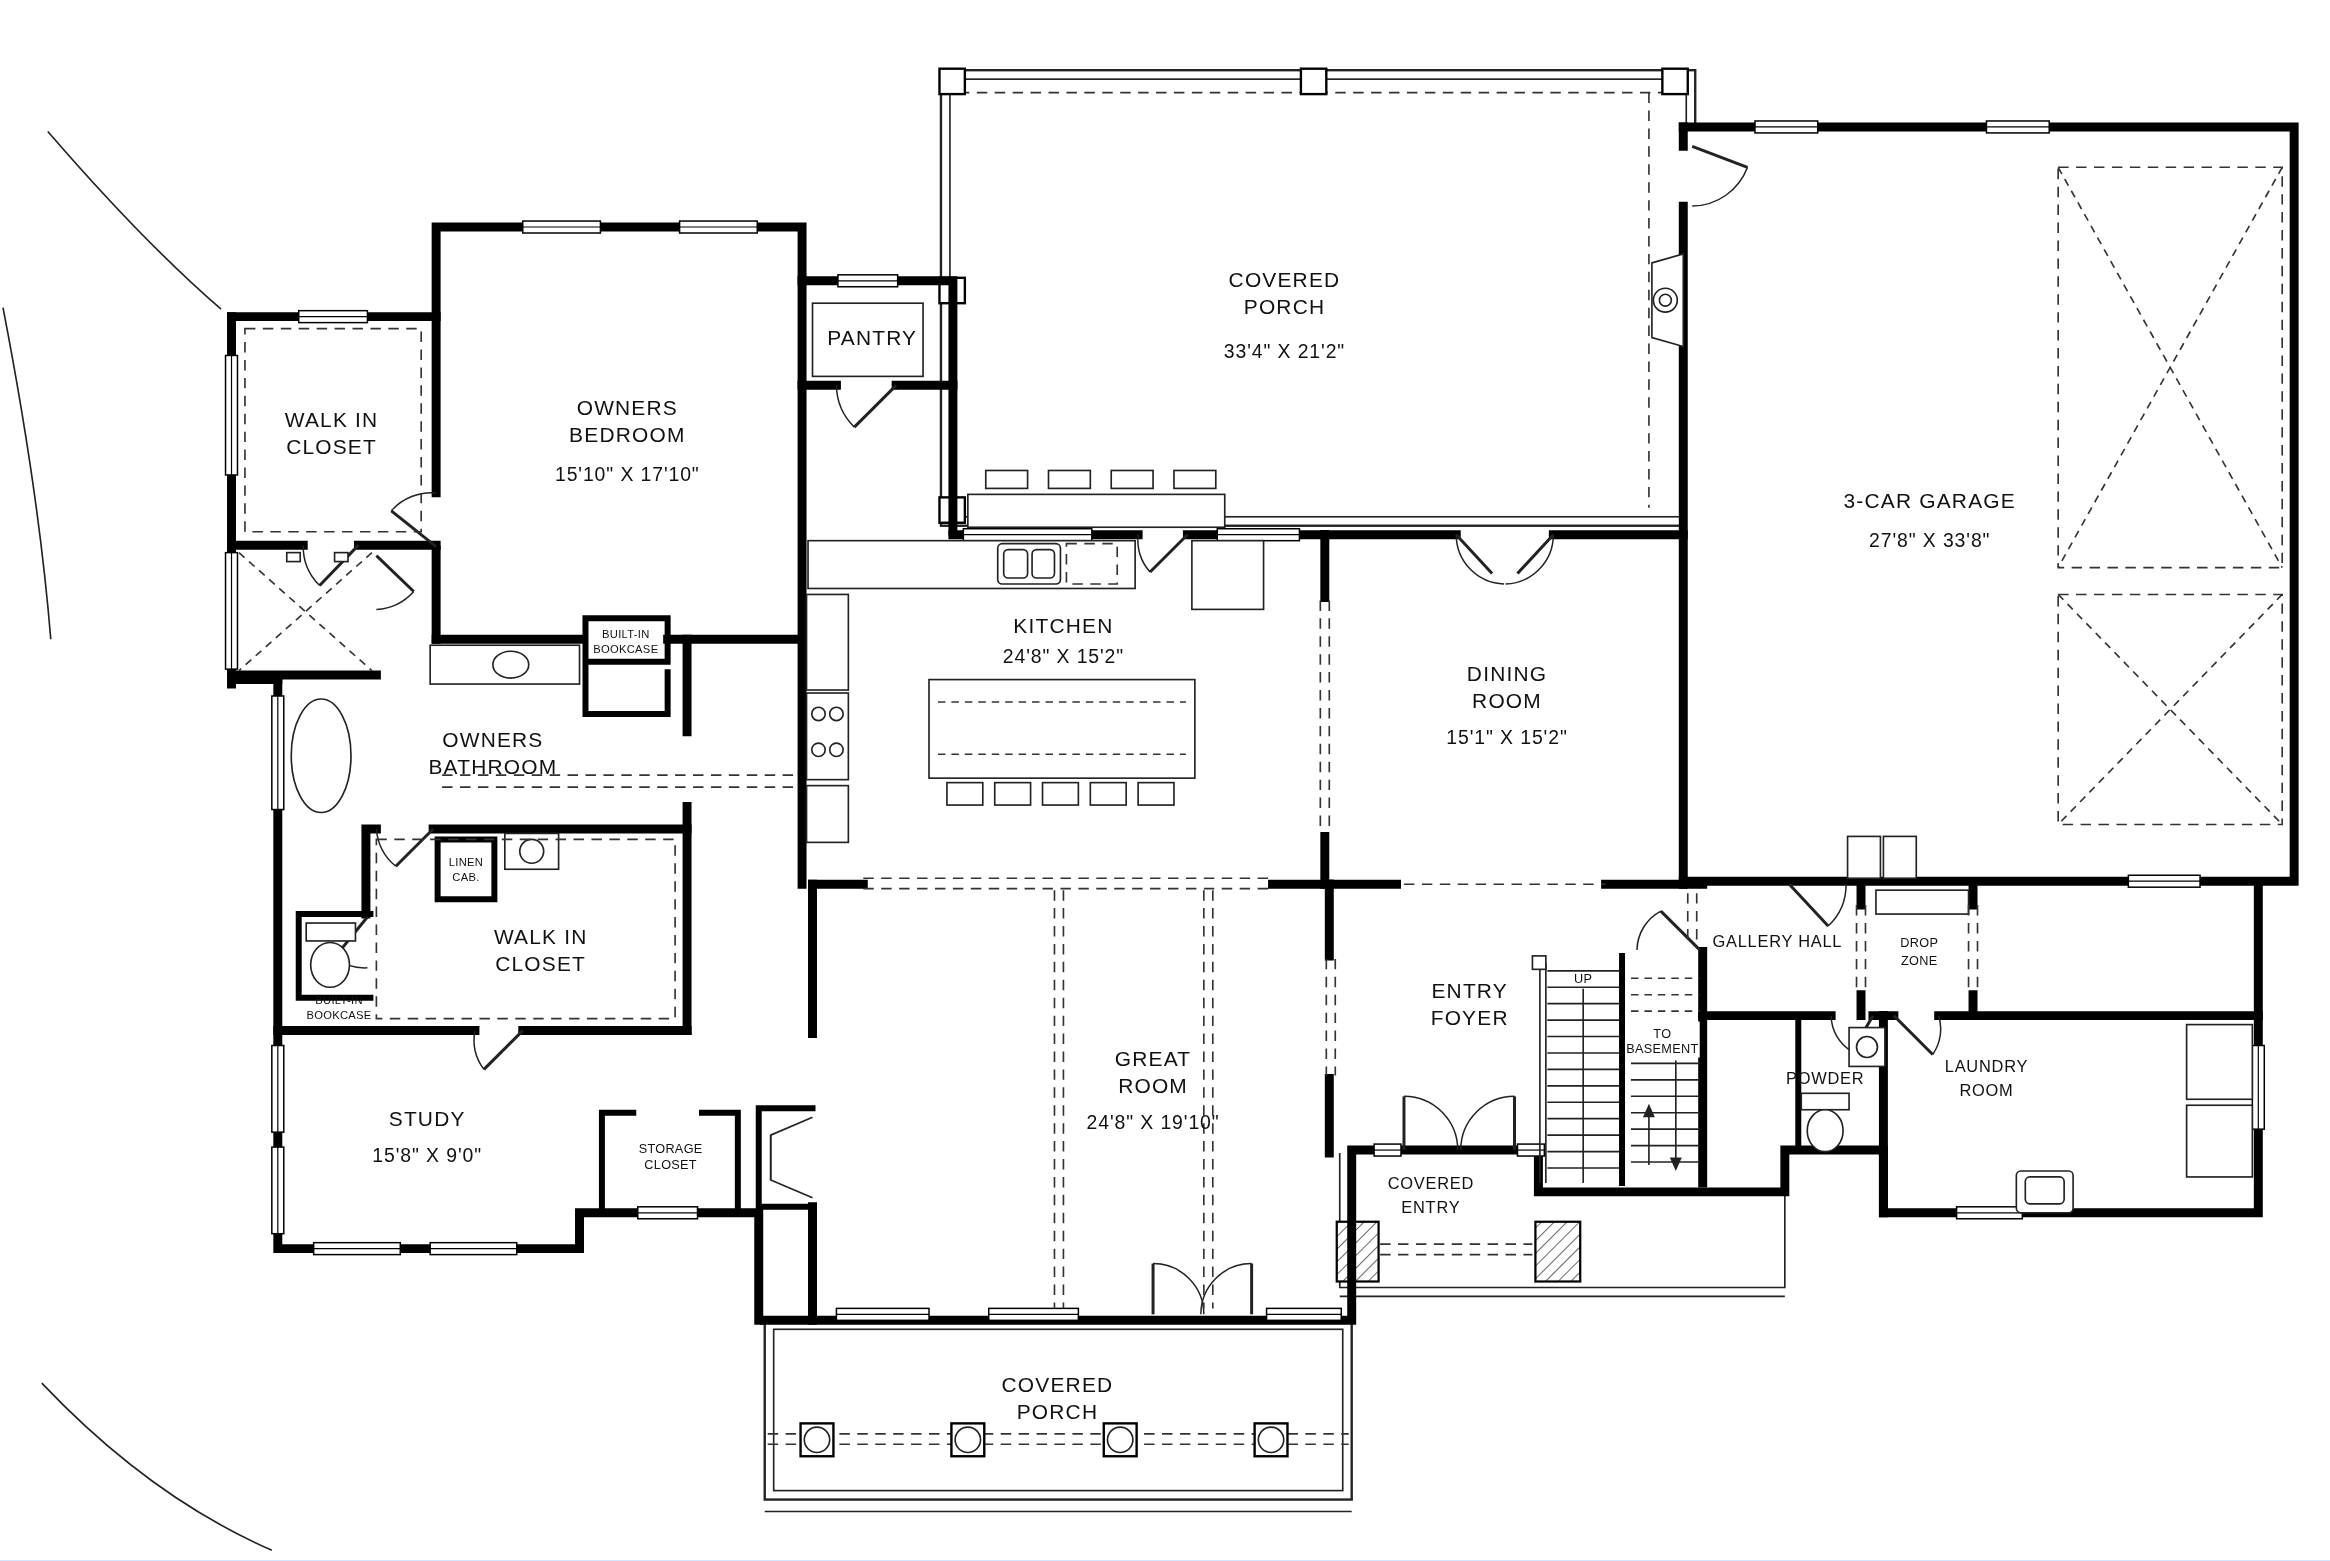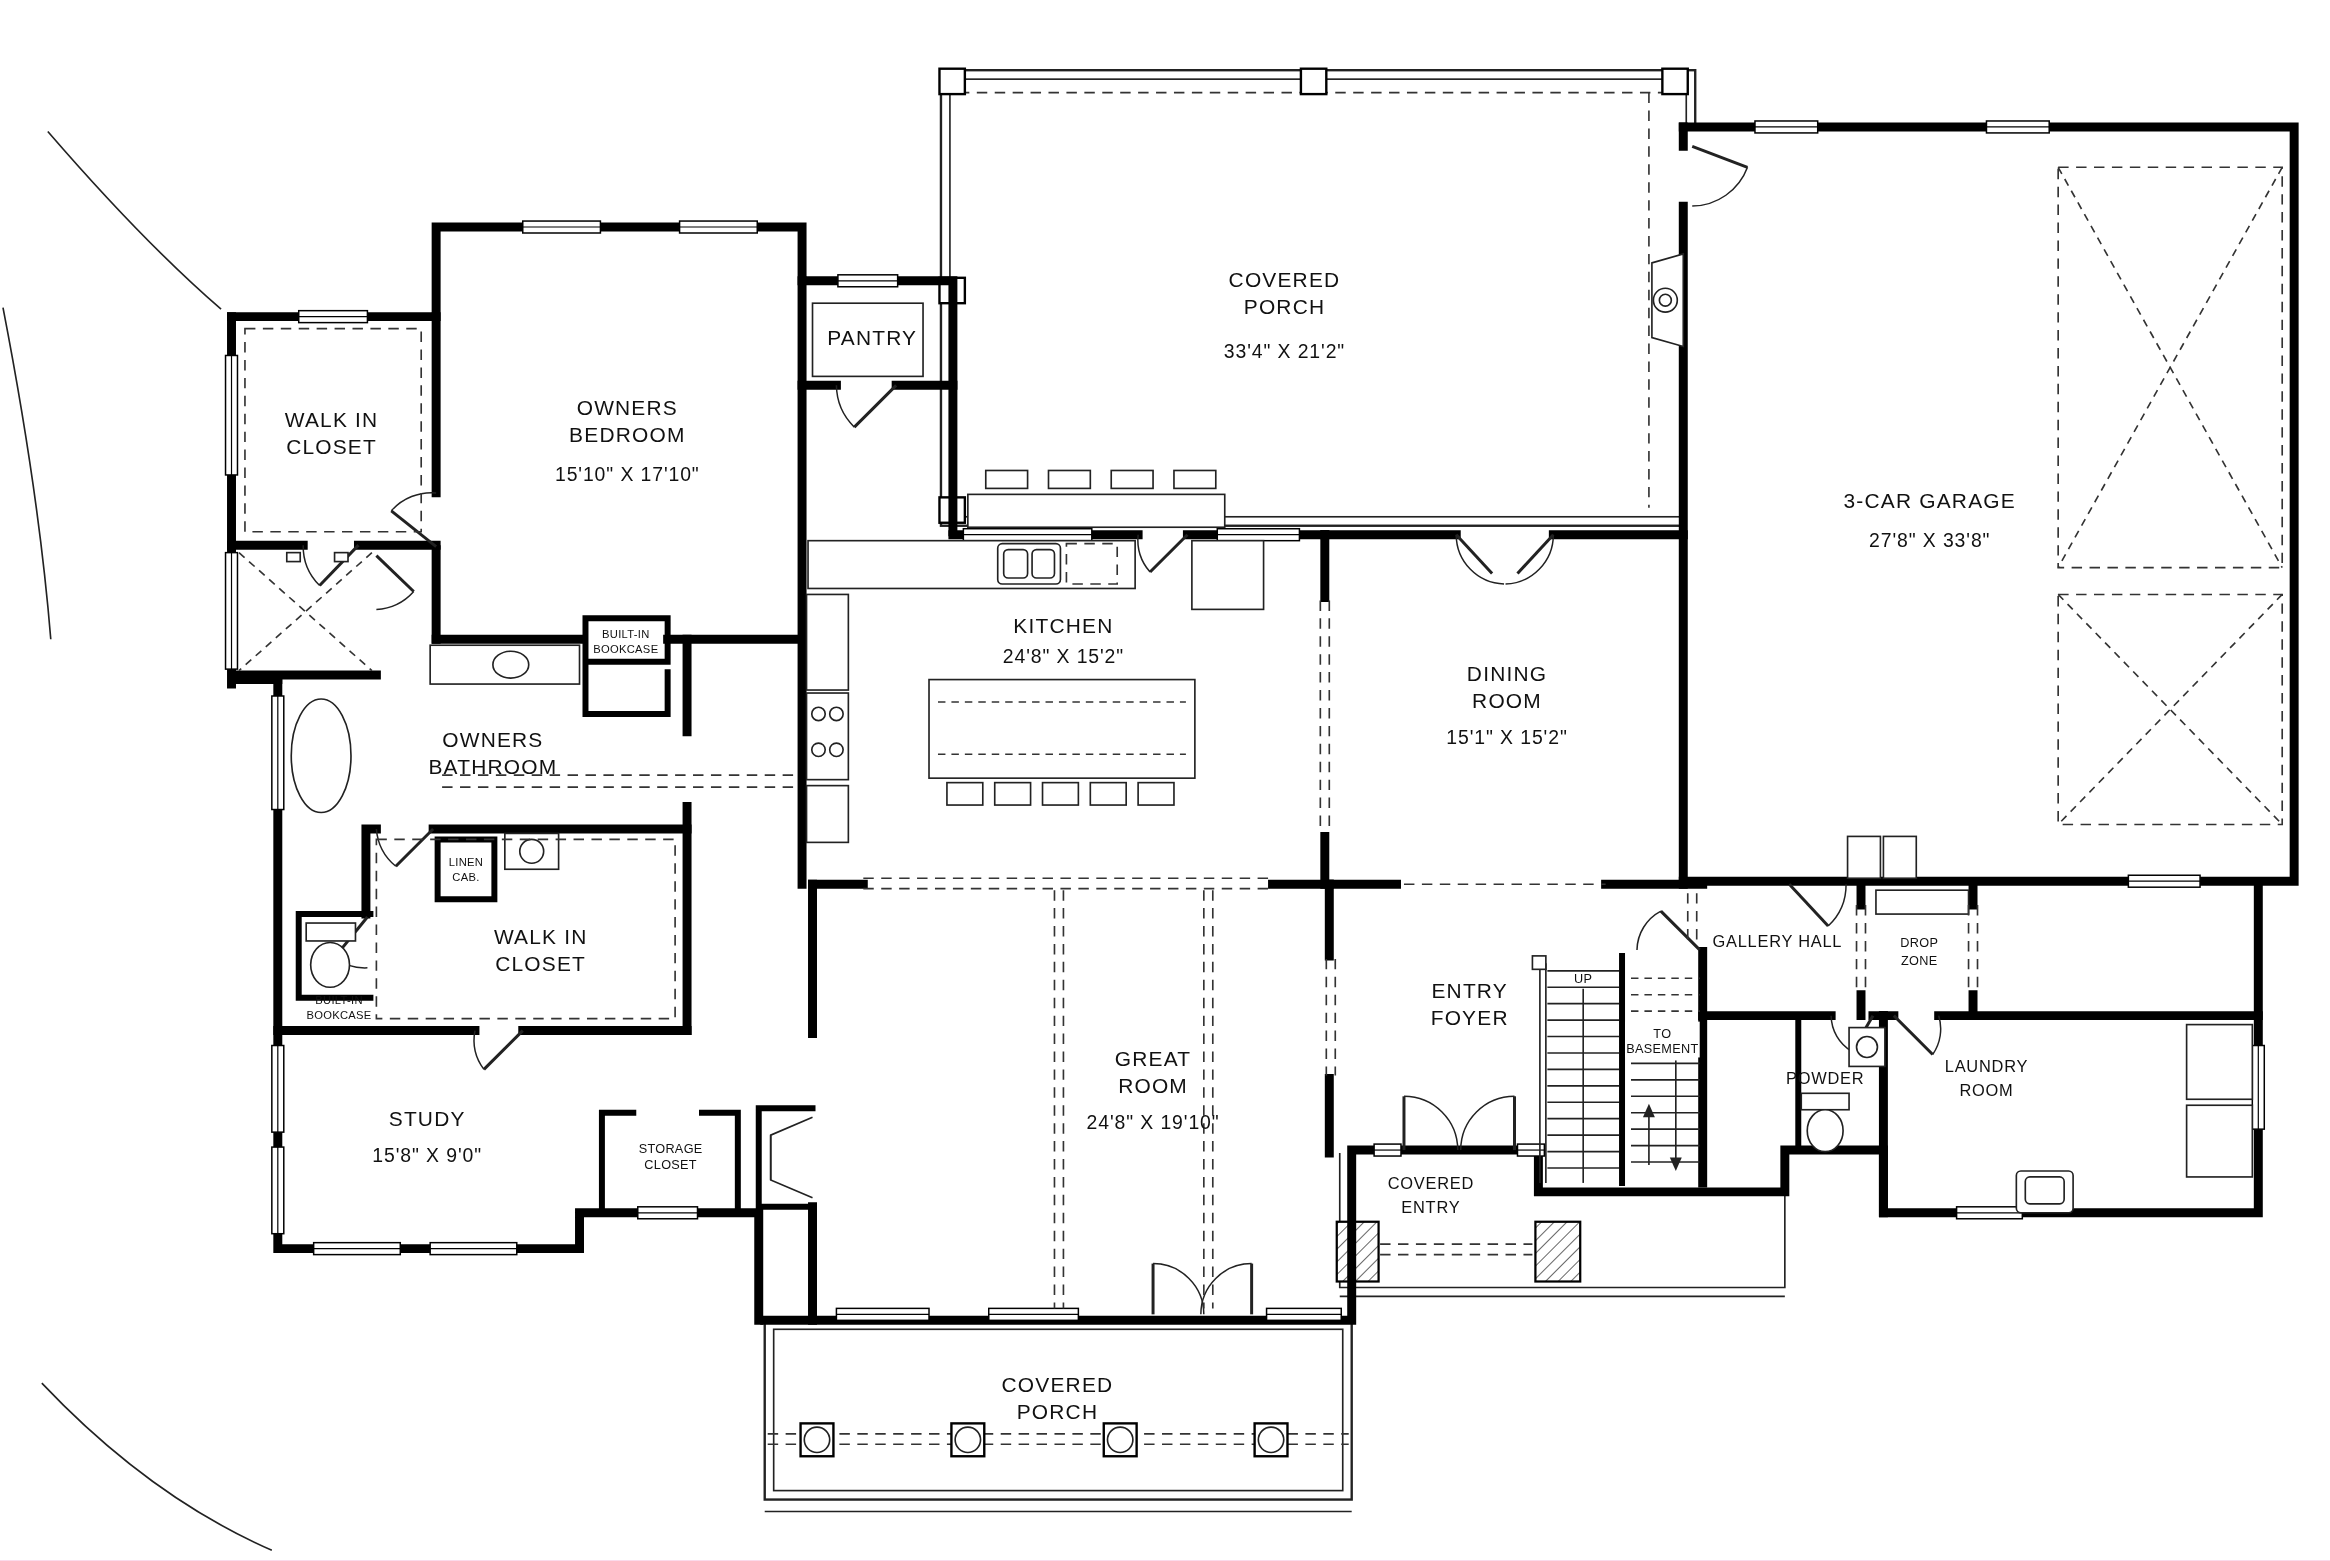--- a/index.html
+++ b/index.html
@@ -1,16 +1,16 @@
 <!DOCTYPE html>
 <html style="font-size:10px"><head>
 <meta charset="utf-8">
 <style>
   html,body{margin:0;padding:0;background:#ffffff;}
-  .stage{width:100%;background:#ec4899;}
+  .stage{width:100%;background:#3b82f6;}
   svg{display:block;width:100%;height:auto;}
   .room-label{font-family:"Liberation Sans",sans-serif;font-size:14px;fill:#111;letter-spacing:.8px;}
   .dim-label{font-family:"Liberation Sans",sans-serif;font-size:13px;fill:#111;letter-spacing:.6px;}
   .small-label{font-family:"Liberation Sans",sans-serif;font-size:7.5px;fill:#111;letter-spacing:.2px;}
   .med-label{font-family:"Liberation Sans",sans-serif;font-size:11px;fill:#111;letter-spacing:.5px;}
   .tiny-label{font-family:"Liberation Sans",sans-serif;font-size:8.5px;fill:#111;letter-spacing:.2px;}
   text{text-anchor:middle;}
   .wall{stroke:#000;stroke-width:6;fill:none;stroke-linecap:square;}
   .wall4{stroke:#000;stroke-width:4;fill:none;stroke-linecap:square;}
   .thin{stroke:#222;stroke-width:1.1;fill:none;}

